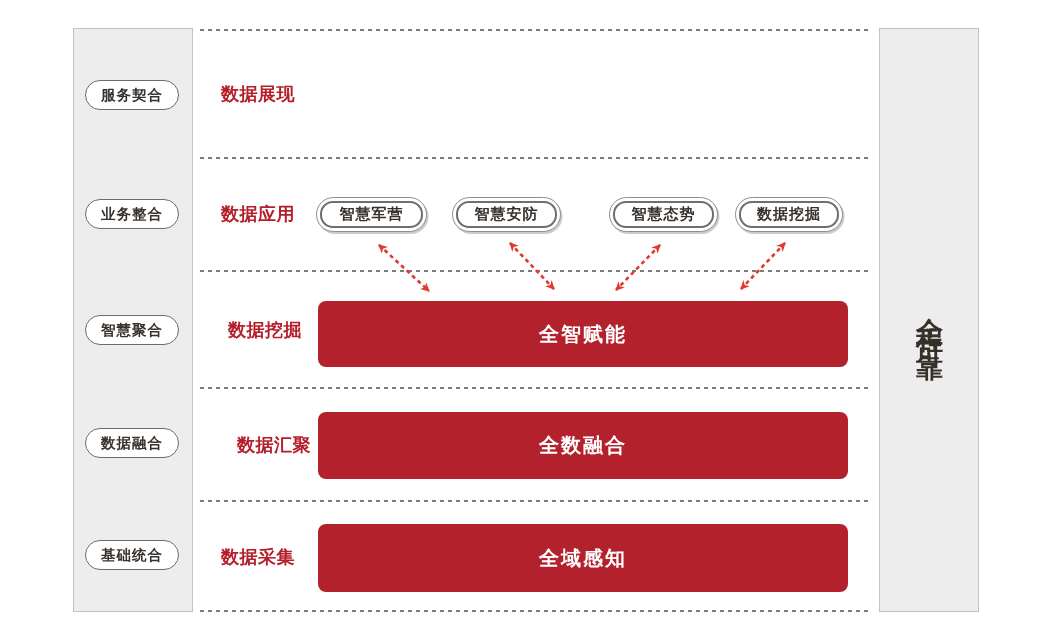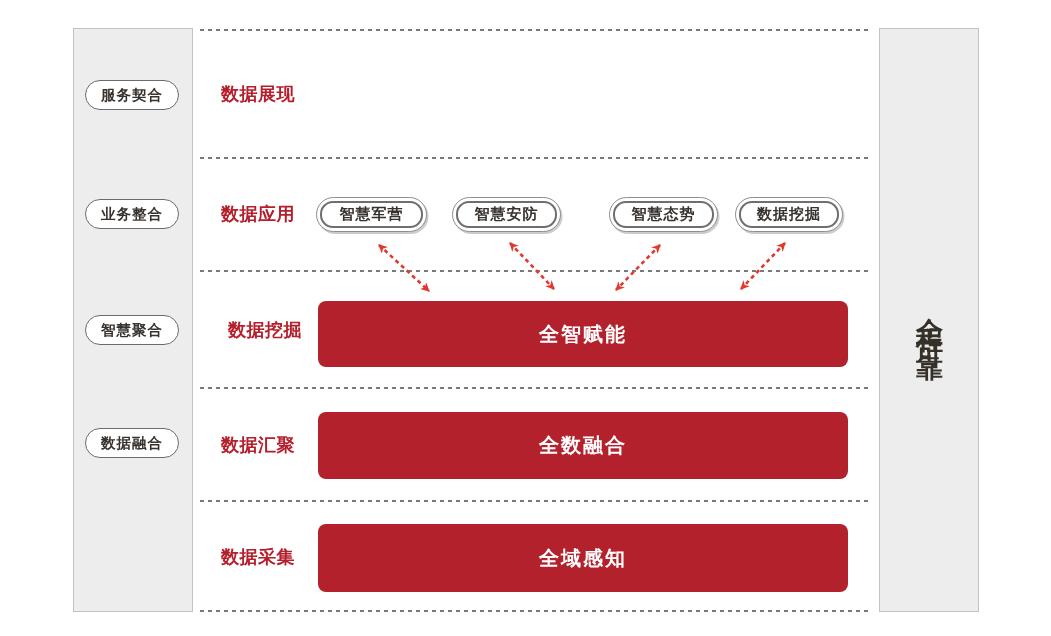--- a/index.html
+++ b/index.html
@@ -43,21 +43,21 @@
     background:repeating-linear-gradient(90deg,var(--dot-gray) 0 4px,transparent 4px 8px);
   }
   .dot-1{top:29px;} .dot-2{top:157px;} .dot-3{top:270px;} .dot-4{top:387px;} .dot-5{top:500px;} .dot-6{top:610px;}
 
   
   .row-label{
     position:absolute;left:221px;width:76px;height:22px;
     font-size:18px;font-weight:700;color:var(--label-red);letter-spacing:0.5px;
     display:flex;align-items:center;
   }
-  .lab-1{top:83px;} .lab-2{top:203px;} .lab-3{top:319px;margin-left:7px;} .lab-4{top:434px;} .lab-5{top:546px;}
+  .lab-1{top:83px;} .lab-2{top:203px;} .lab-3{top:319px;margin-left:7px;} .lab-4{top:434px;margin-left:16px;} .lab-5{top:546px;}
 
   
   .red-bar{
     position:absolute;left:318px;width:530px;border-radius:8px;
     background:var(--bar-red);
     display:flex;align-items:center;justify-content:center;
     color:#ffffff;font-size:20px;font-weight:700;letter-spacing:2px;
   }
   .bar-1{top:65px;height:66px;} .bar-3{top:301px;height:66px;}
   .bar-4{top:412px;height:67px;} .bar-5{top:524px;height:68px;}
@@ -84,20 +84,21 @@
 </head>
 <body>
 
 <div class="canvas">
 
   <div class="rail rail-left"></div>
   <div class="stage-pill stage-1">服务契合</div>
   <div class="stage-pill stage-2">业务整合</div>
   <div class="stage-pill stage-3">智慧聚合</div>
   <div class="stage-pill stage-4">数据融合</div>
+  <div class="stage-pill stage-5">基础统合</div>
 
   <div class="dotted dot-1"></div>
   <div class="dotted dot-2"></div>
   <div class="dotted dot-3"></div>
   <div class="dotted dot-4"></div>
   <div class="dotted dot-5"></div>
   <div class="dotted dot-6"></div>
 
   <div class="row-label lab-1">数据展现</div>
   <div class="row-label lab-2">数据应用</div>

